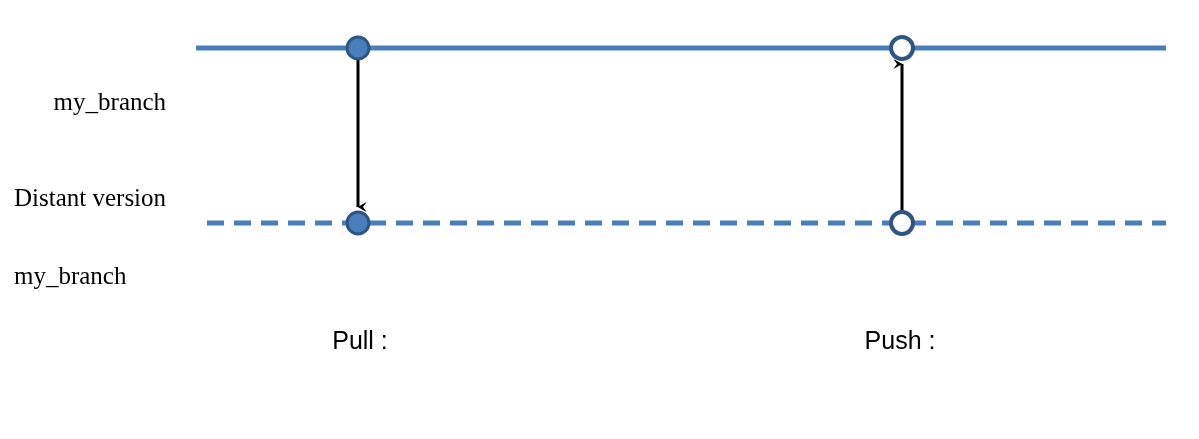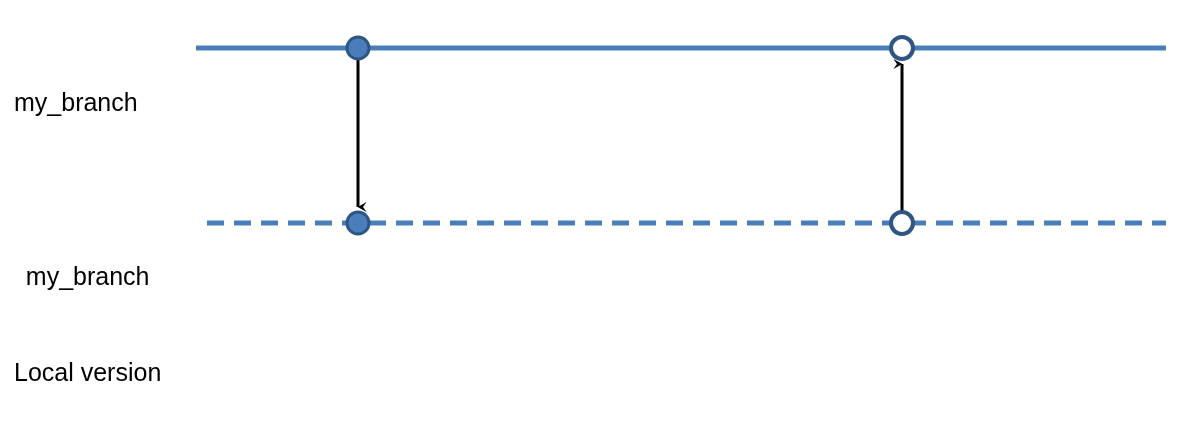--- a/index.html
+++ b/index.html
@@ -17,21 +17,22 @@
     height: 439px;
     background: #ffffff;
     overflow: hidden;
   }
   .axis-label {
     position: absolute;
     font-size: 25px;
     line-height: 32px;
     color: #000000;
     white-space: pre;
-    text-align: center;
+    text-align: right;
+    font-family: Liberation Serif, serif;
   }
   #label-distant { left: 14px; top: 22px; }
   #label-local   { left: 14px; top: 196px; }
 
   .caption {
     position: absolute;
     font-size: 25px;
     line-height: 38px;
     color: #000000;
     text-align: center;
@@ -74,28 +75,30 @@
 
     <circle cx="358" cy="223" r="11" fill="#4A7EBB" stroke="#2E5584" stroke-width="3"></circle>
 
     <circle cx="902" cy="48" r="11" fill="#FFFFFF" stroke="#2E5584" stroke-width="4"></circle>
 
     <circle cx="902" cy="223" r="11" fill="#FFFFFF" stroke="#2E5584" stroke-width="4"></circle>
   </svg>
 
   <div class="axis-label" id="label-distant">
     <div>my_branch</div>
+    <div>Distant version</div>
   </div>
 
   <div class="axis-label" id="label-local">
     <div>my_branch</div>
-    <div>Local version</div>
   </div>
 
   <div class="caption" id="caption-pull">
+    <div>Pull :</div>
     
   </div>
 
   <div class="caption" id="caption-push">
+    <div>Push :</div>
     
   </div>
 
 </div>
 
 </body></html>

